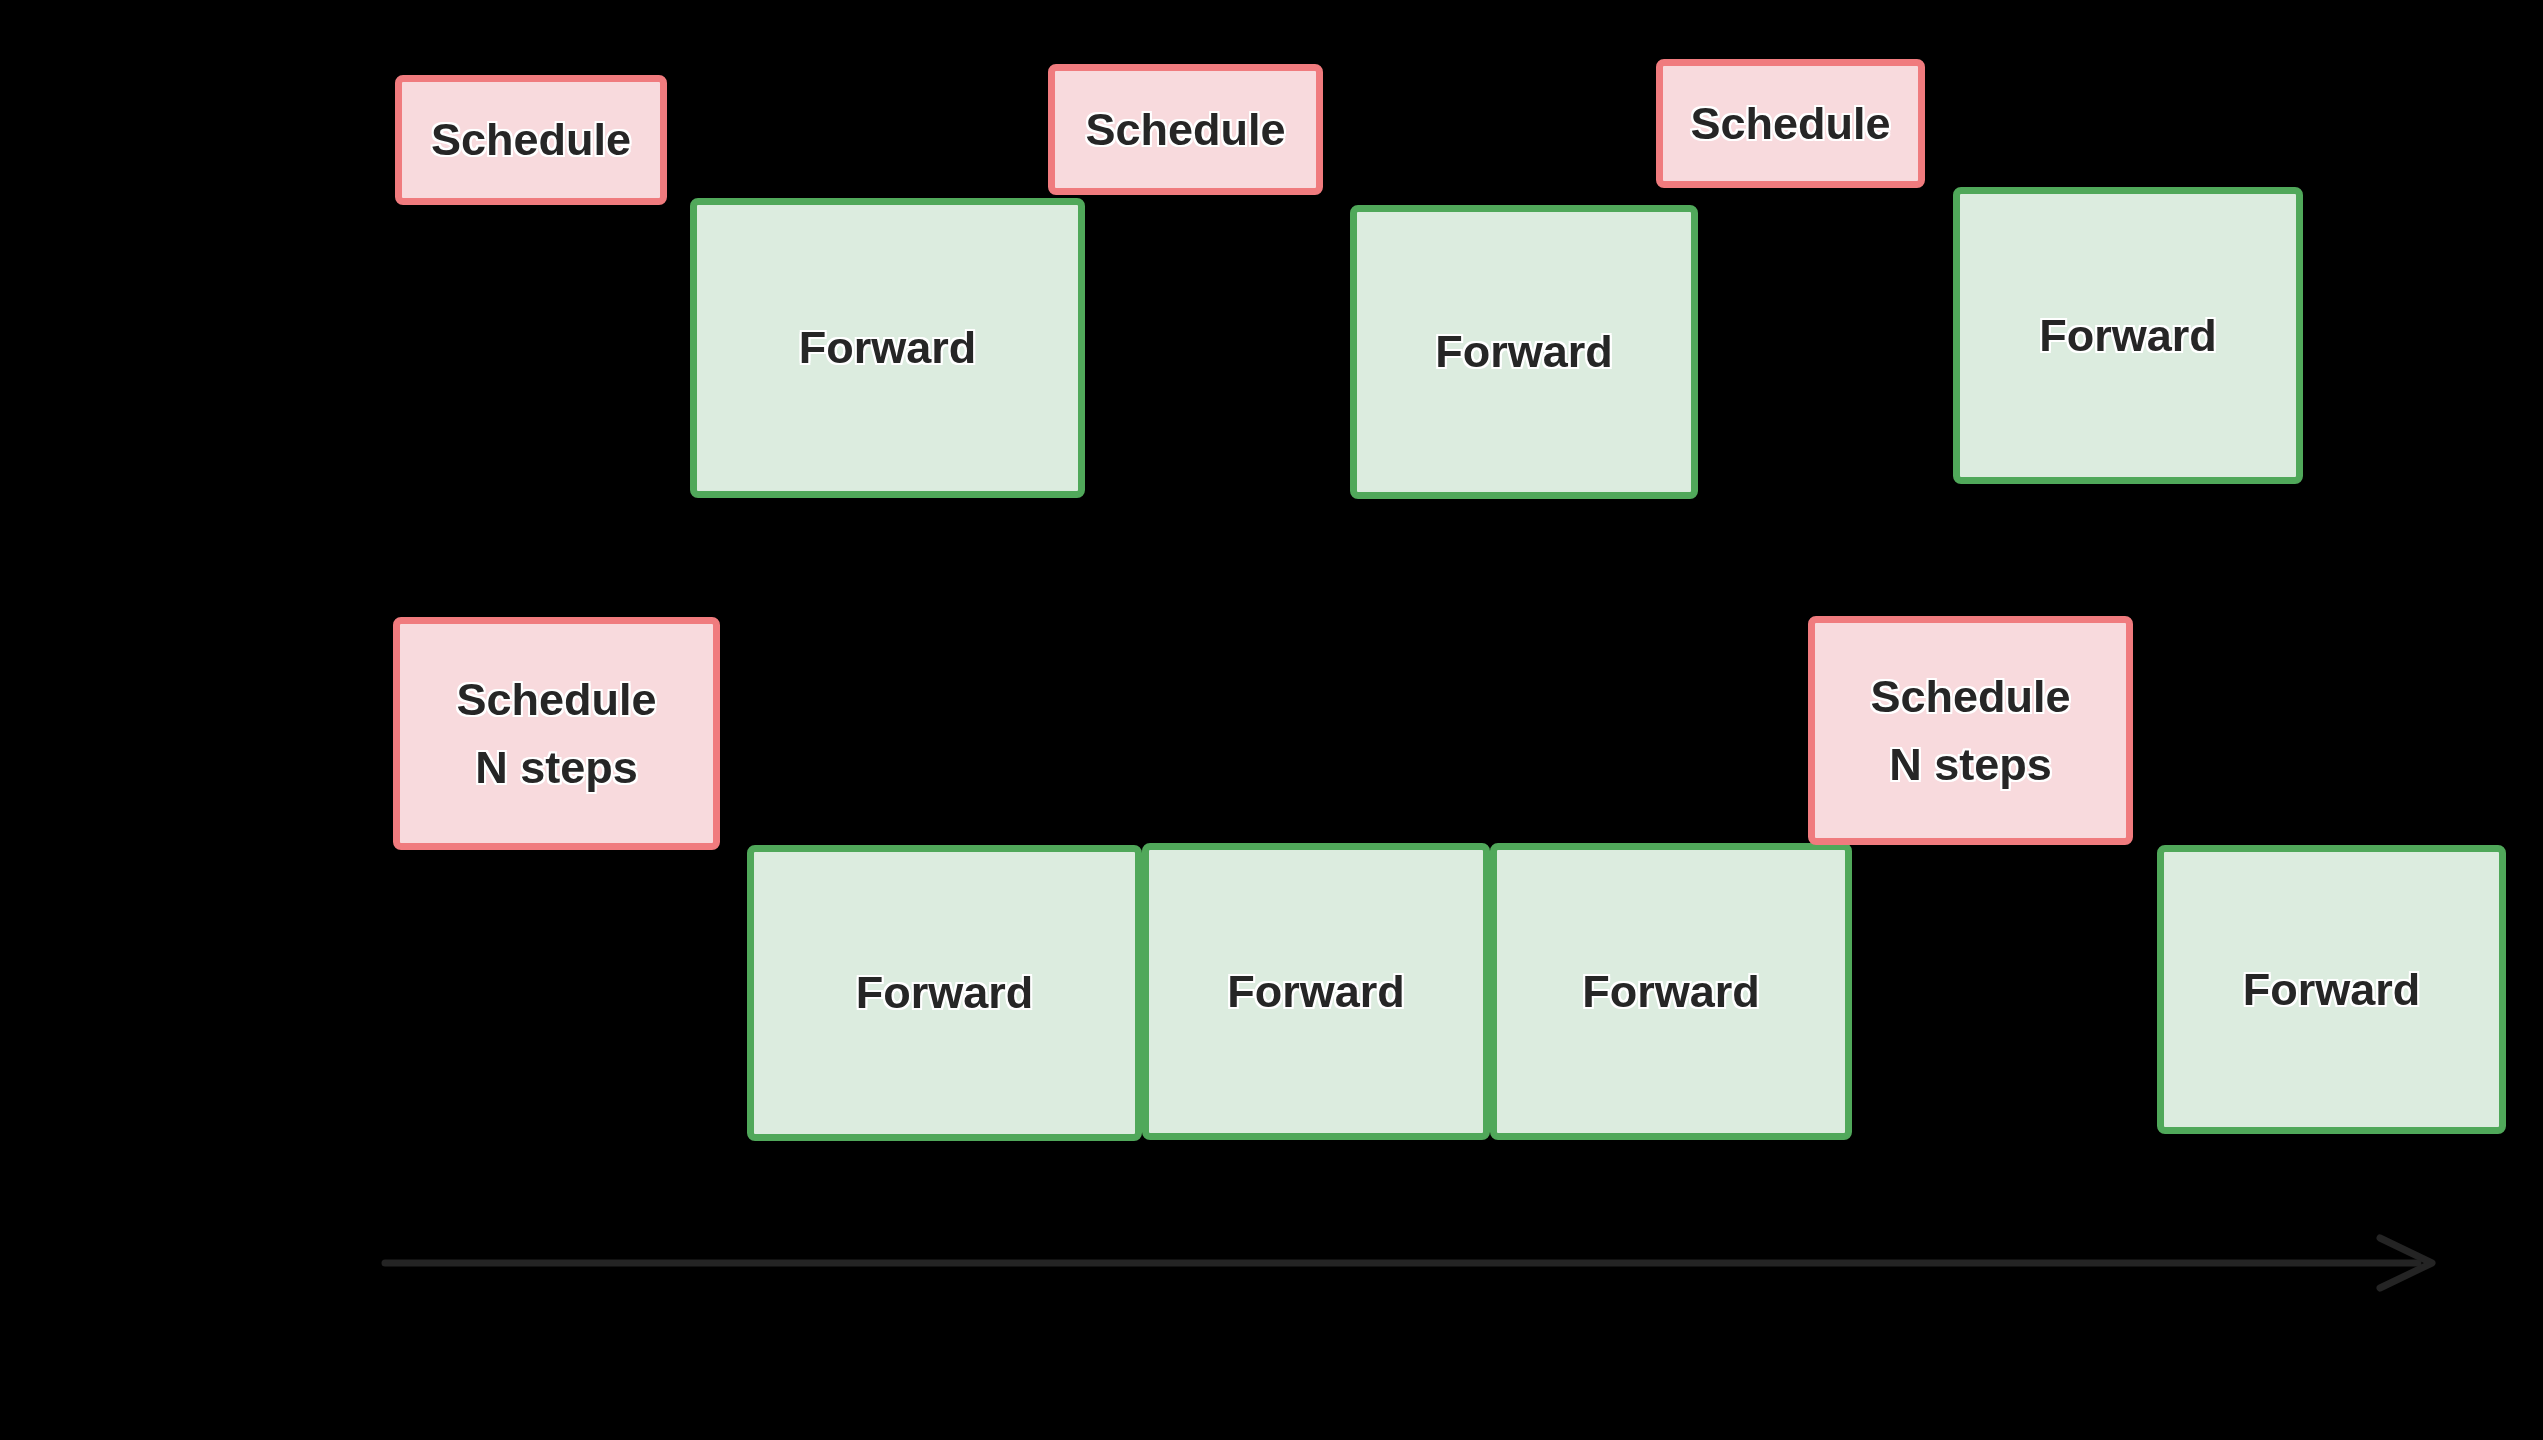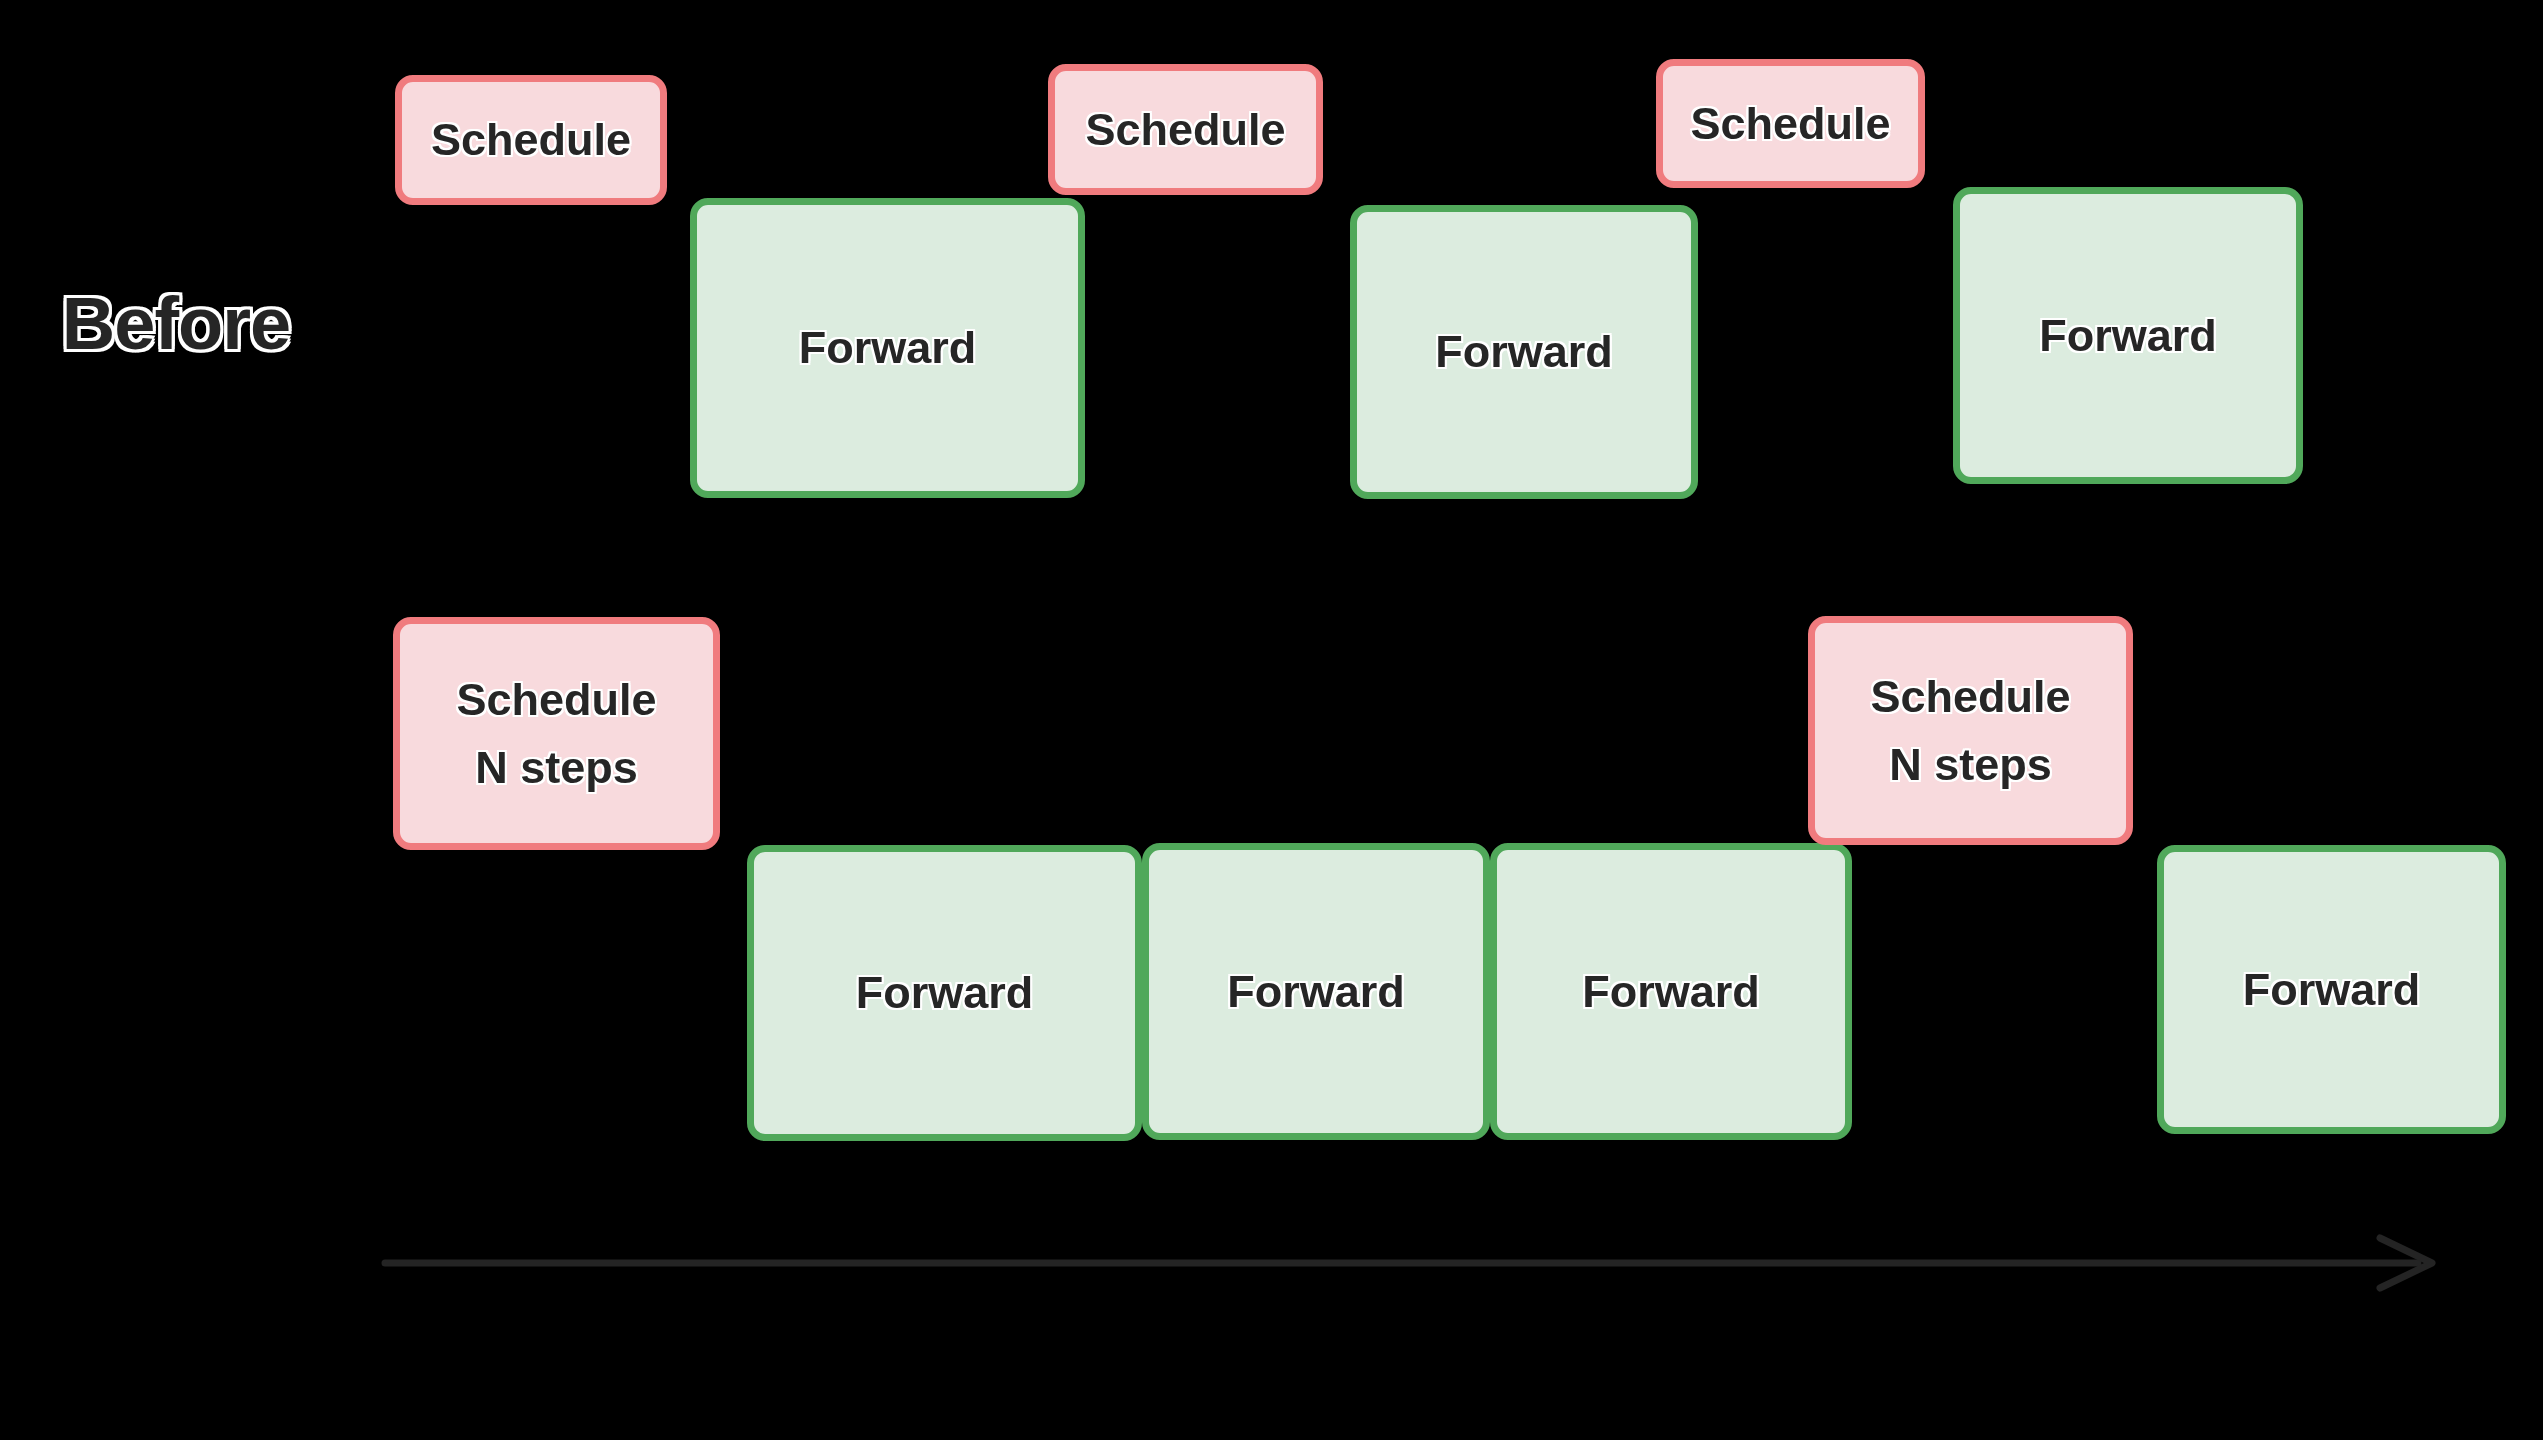--- a/index.html
+++ b/index.html
@@ -17,21 +17,21 @@
     width:2543px;height:1440px;
     background:var(--background);
     overflow:hidden;
     font-family:"Liberation Sans",sans-serif;
   }
   .stage{position:relative;width:2543px;height:1440px;}
 
   .box{
     position:absolute;
     box-sizing:border-box;
-    border-radius:18px;
+    border-radius:8px;
     display:flex;align-items:center;justify-content:center;
   }
   .schedule{
     background:var(--schedule-fill);
     border:7px solid var(--schedule-border);
     z-index:3;
   }
   .forward{
     background:var(--forward-fill);
     border:7px solid var(--forward-border);
@@ -98,21 +98,20 @@
     stroke-linecap:round;
     stroke-linejoin:round;
     fill:none;
   }
 </style>
 </head>
 <body>
 
 <div class="stage">
 
-  <div class="row-label before-label">Before</div>
 
   <div class="box schedule s1">
     <span class="box-label">Schedule</span>
   </div>
   <div class="box forward f1">
     <span class="box-label">Forward</span>
   </div>
   <div class="box schedule s2">
     <span class="box-label">Schedule</span>
   </div>

